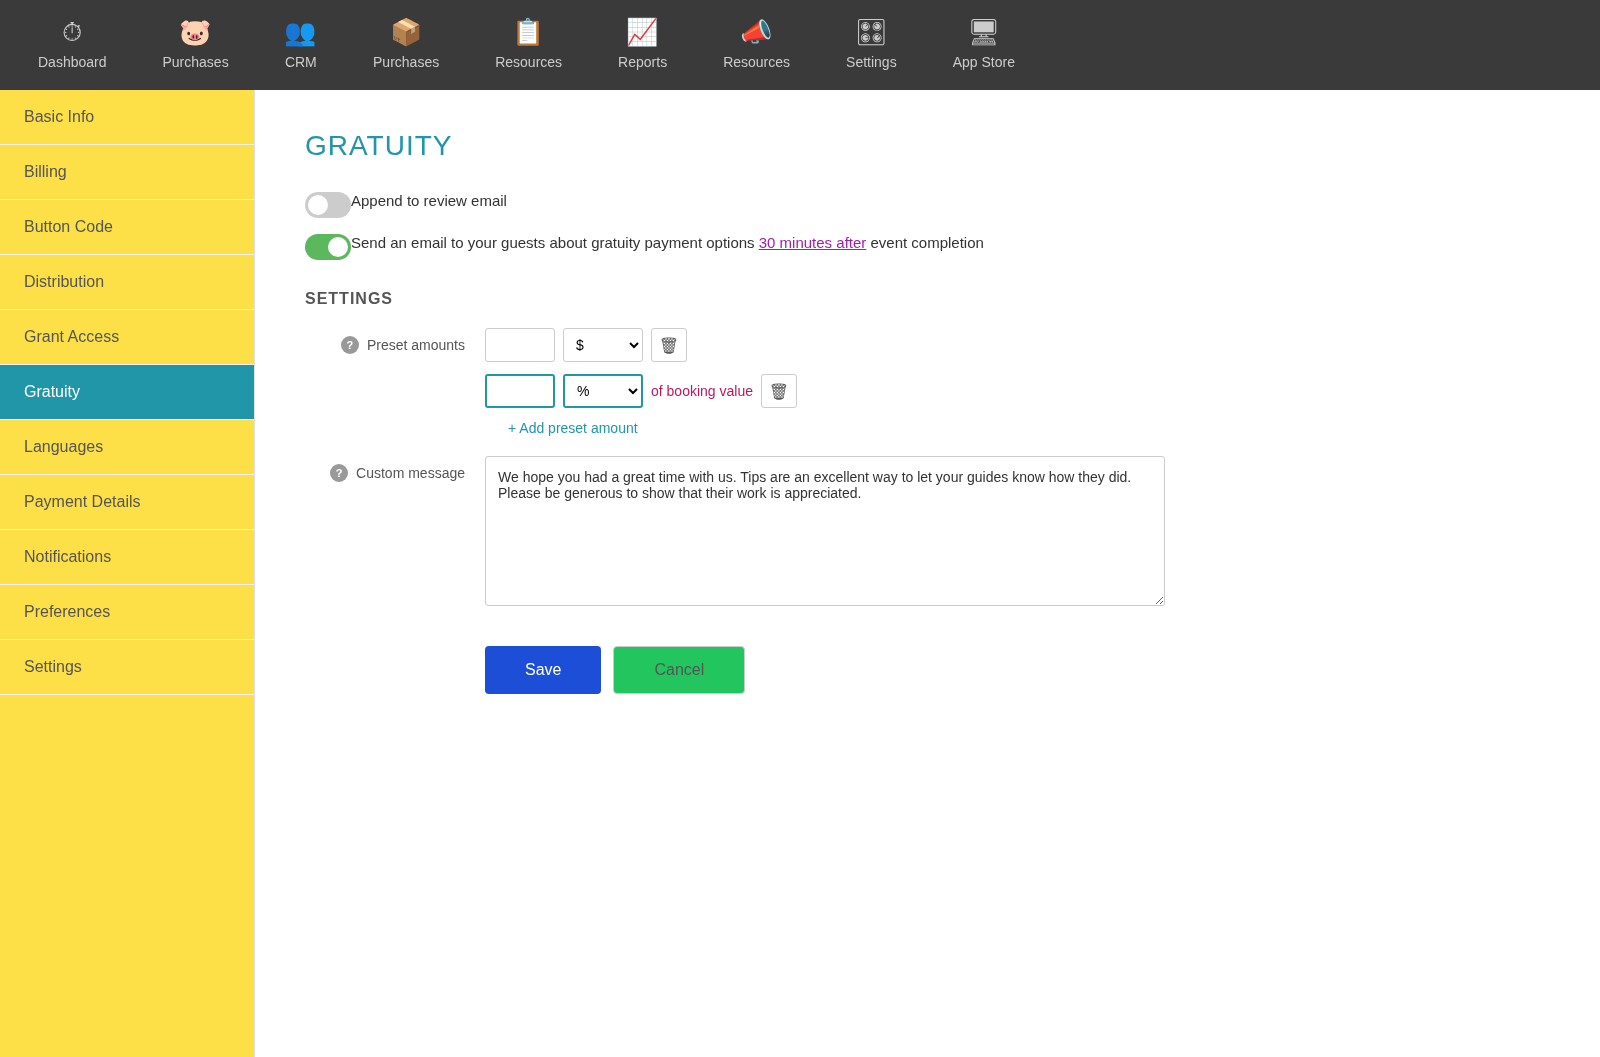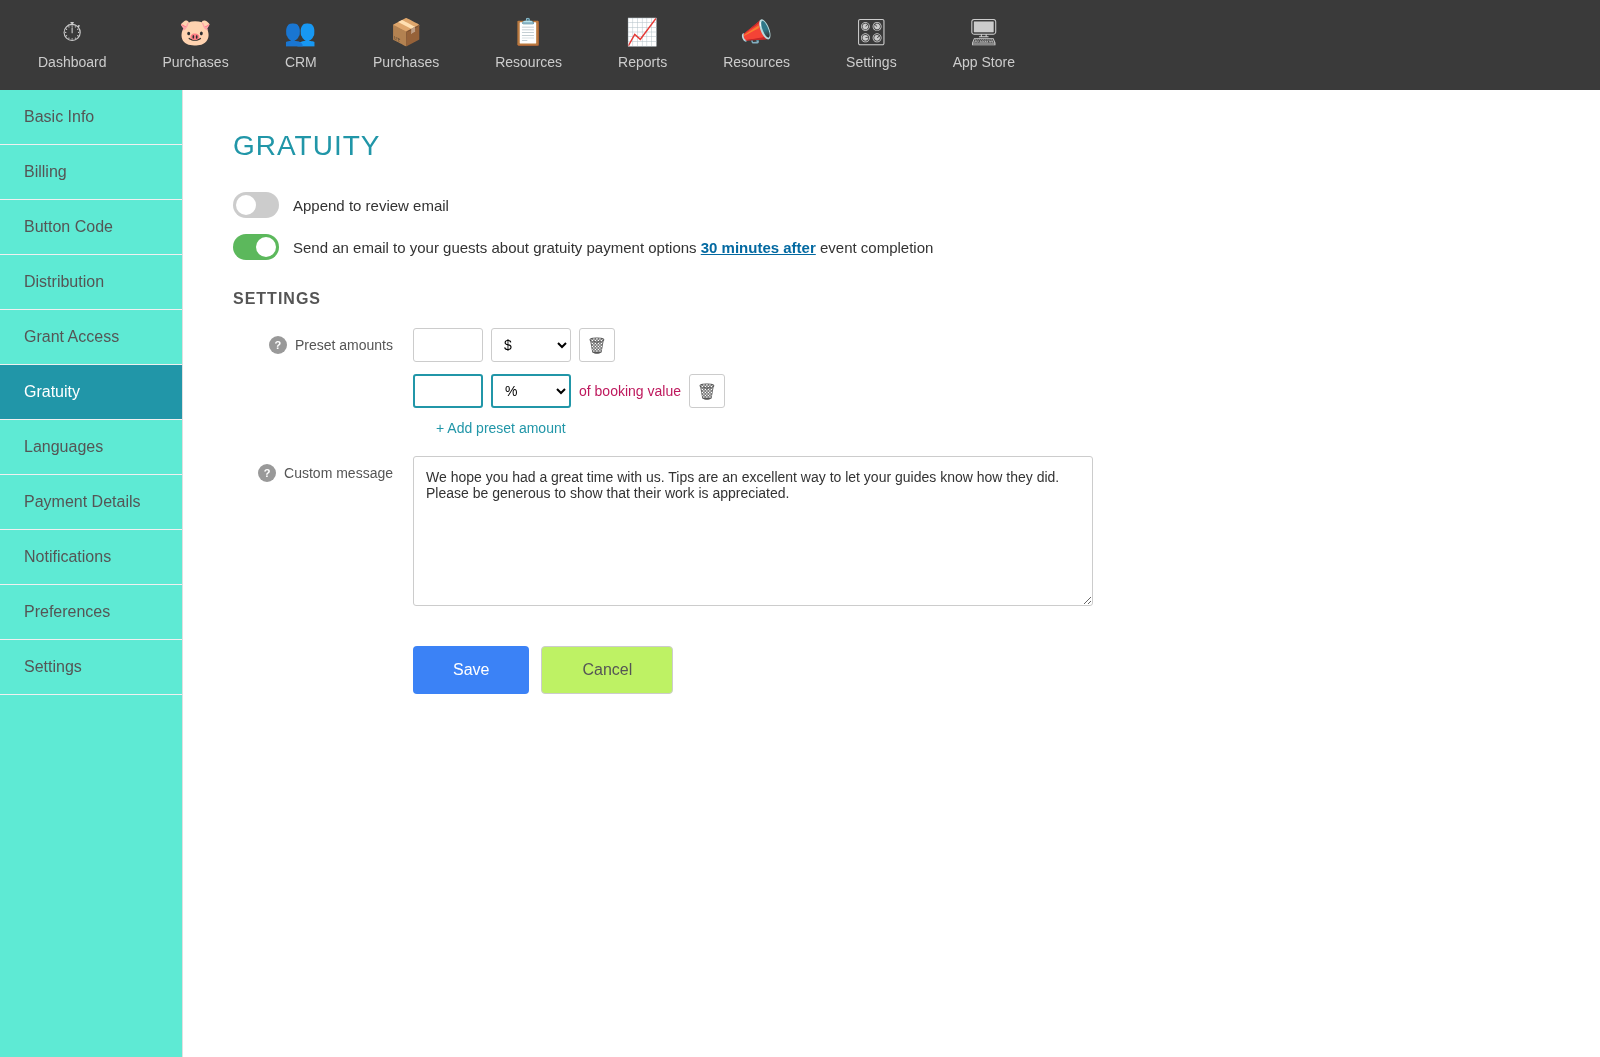--- a/index.html
+++ b/index.html
@@ -29,22 +29,22 @@
     .nav-item .nav-icon { font-size: 26px; }
 
     
     .main-layout {
       display: flex;
       height: calc(100vh - 90px);
     }
 
     
     .sidebar {
-      width: 183px;
-      background: #5eead4;
+      width: 255px;
+      background: #fde047;
       border-right: 1px solid #e0e0e0;
       overflow-y: auto;
       flex-shrink: 0;
     }
     .sidebar-item {
       padding: 18px 24px;
       font-size: 16px;
       color: #555;
       cursor: pointer;
       border-bottom: 1px solid #f0f0f0;
@@ -67,22 +67,21 @@
       font-size: 28px;
       font-weight: 400;
       color: #2196a8;
       letter-spacing: 1px;
       margin-bottom: 30px;
     }
 
     
     .toggle-row {
       display: flex;
-      align-items: center;
-      gap: 14px;
+      align-items: flex-start;
       margin-bottom: 16px;
     }
     .toggle {
       position: relative;
       width: 46px;
       height: 26px;
       flex-shrink: 0;
     }
     .toggle input { opacity: 0; width: 0; height: 0; }
     .toggle-slider {
@@ -100,21 +99,21 @@
       width: 20px;
       left: 3px;
       bottom: 3px;
       background: white;
       border-radius: 50%;
       transition: .3s;
     }
     .toggle input:checked + .toggle-slider { background: #5cb85c; }
     .toggle input:checked + .toggle-slider:before { transform: translateX(20px); }
     .toggle-label { font-size: 15px; color: #333; }
-    .toggle-link { color: #0369a1; text-decoration: underline; cursor: pointer; font-weight: bold; }
+    .toggle-link { color: #a21caf; text-decoration: underline; cursor: pointer; }
 
     
     .settings-title {
       font-size: 16px;
       font-weight: 600;
       color: #555;
       letter-spacing: 1px;
       margin: 30px 0 20px 0;
     }
 
@@ -223,31 +222,31 @@
     }
 
     
     .buttons-row {
       display: flex;
       gap: 12px;
       margin-top: 40px;
       margin-left: 180px;
     }
     .btn-save {
-      background: #3b82f6;
+      background: #1d4ed8;
       color: #fff;
       border: none;
       border-radius: 4px;
       padding: 14px 40px;
       font-size: 16px;
       cursor: pointer;
       font-weight: 500;
     }
     .btn-cancel {
-      background: #bef264;
+      background: #22c55e;
       color: #555;
       border: 1px solid #ccc;
       border-radius: 4px;
       padding: 14px 40px;
       font-size: 16px;
       cursor: pointer;
     }
   </style>
 </head>
 <body>

